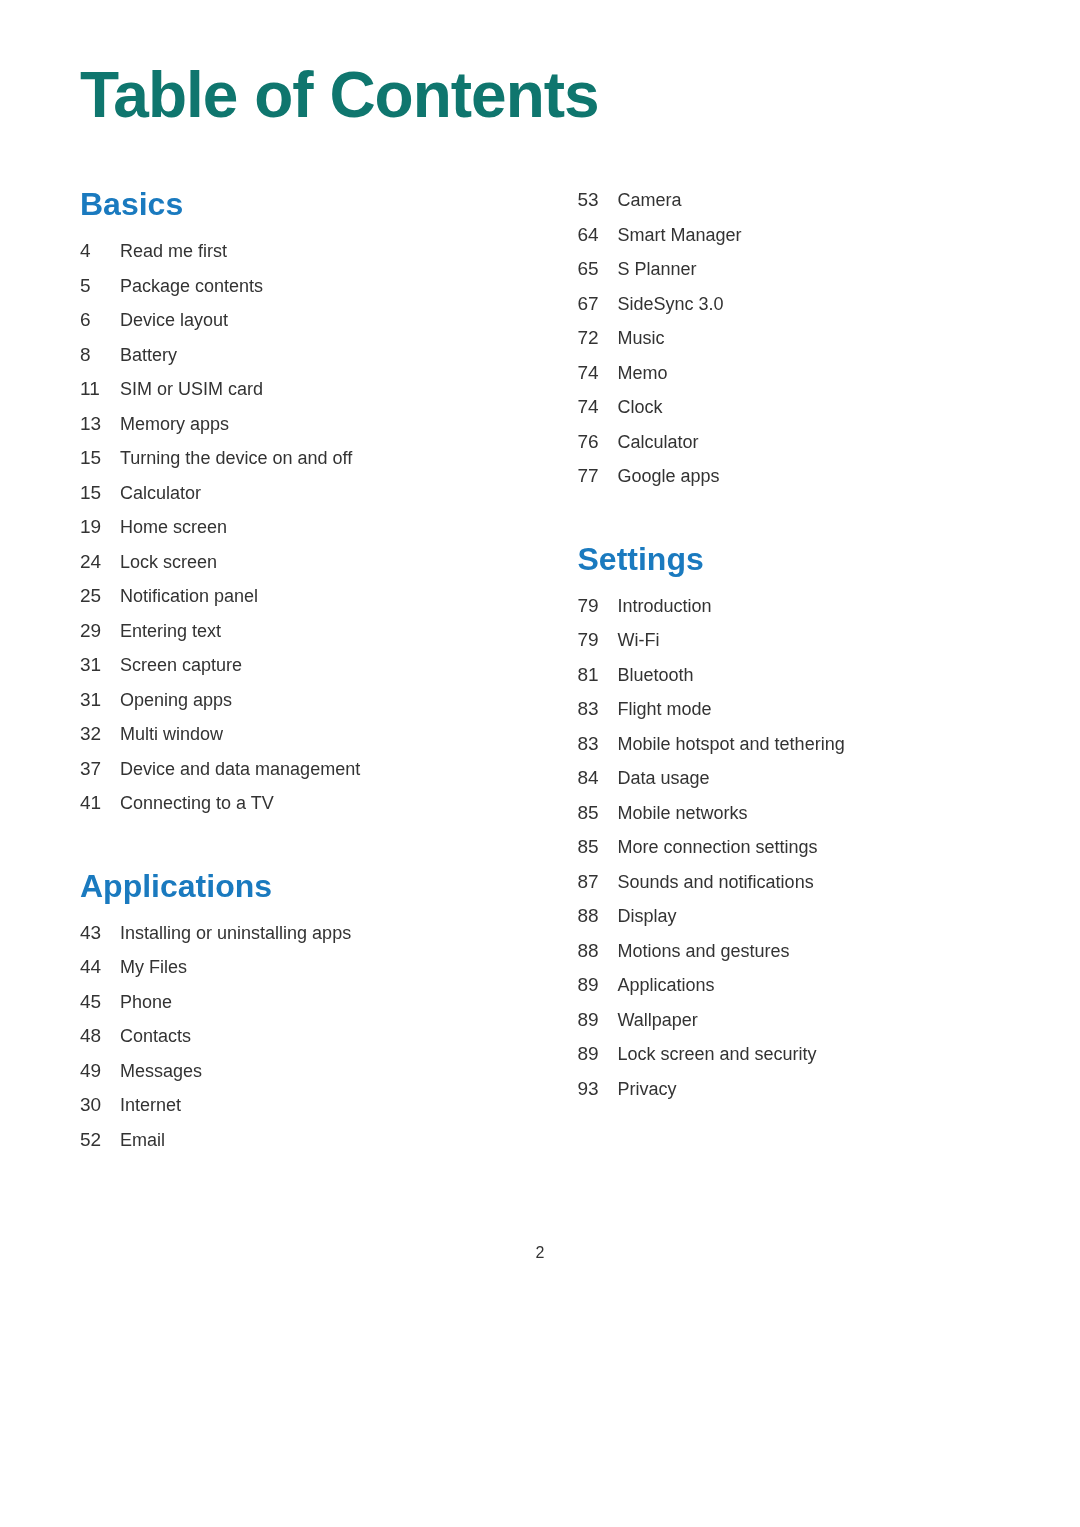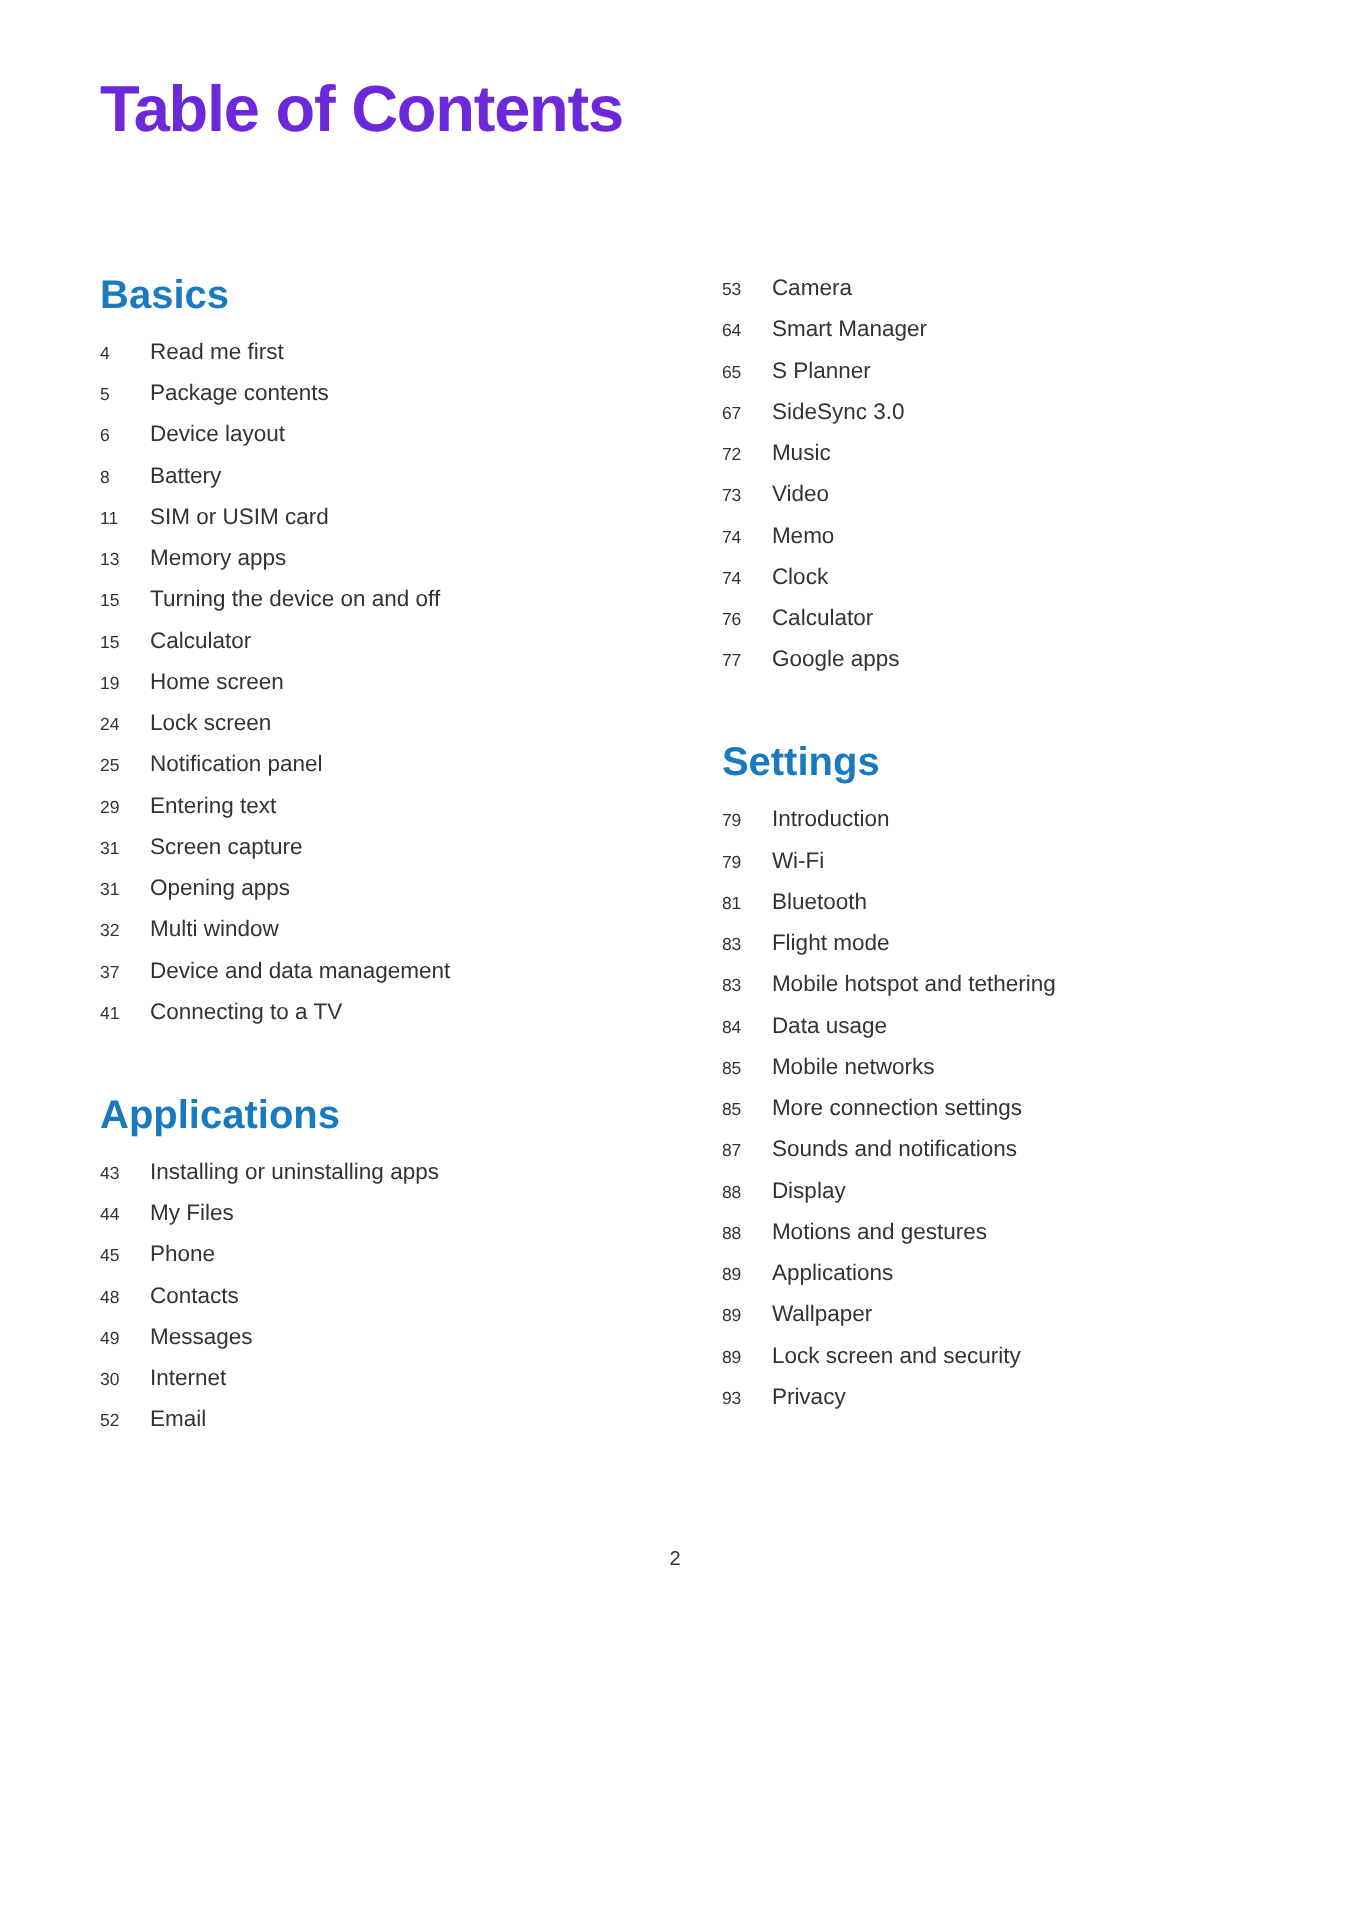--- a/index.html
+++ b/index.html
@@ -11,24 +11,24 @@
     body {
       background: #ffffff;
       font-family: 'Arial', sans-serif;
       width: 1080px;
       min-height: 1527px;
       padding: 60px 80px 60px 80px;
       color: #333333;
     }
 
     .main-title {
-      font-size: 52px;
+      font-size: 64px;
       font-weight: 900;
-      color: #6d28d9;
-      margin-bottom: 100px;
+      color: #0f766e;
+      margin-bottom: 56px;
       letter-spacing: -1px;
       line-height: 1.1;
     }
 
     .two-column {
       display: flex;
       gap: 75px;
     }
 
     .left-column {
@@ -57,21 +57,21 @@
       align-items: baseline;
       margin-bottom: 6px;
       font-size: 18px;
       line-height: 1.5;
       color: #333333;
     }
 
     .toc-page {
       min-width: 40px;
       color: #333333;
-      font-size: 14px;
+      font-size: 19px;
       flex-shrink: 0;
     }
 
     .toc-label {
       color: #333333;
       font-size: 18px;
     }
 
     .page-number {
       text-align: center;
@@ -210,24 +210,20 @@
       </li>
       <li class="toc-item">
         <span class="toc-page">67</span>
         <span class="toc-label">SideSync 3.0</span>
       </li>
       <li class="toc-item">
         <span class="toc-page">72</span>
         <span class="toc-label">Music</span>
       </li>
       <li class="toc-item">
-        <span class="toc-page">73</span>
-        <span class="toc-label">Video</span>
-      </li>
-      <li class="toc-item">
         <span class="toc-page">74</span>
         <span class="toc-label">Memo</span>
       </li>
       <li class="toc-item">
         <span class="toc-page">74</span>
         <span class="toc-label">Clock</span>
       </li>
       <li class="toc-item">
         <span class="toc-page">76</span>
         <span class="toc-label">Calculator</span>

